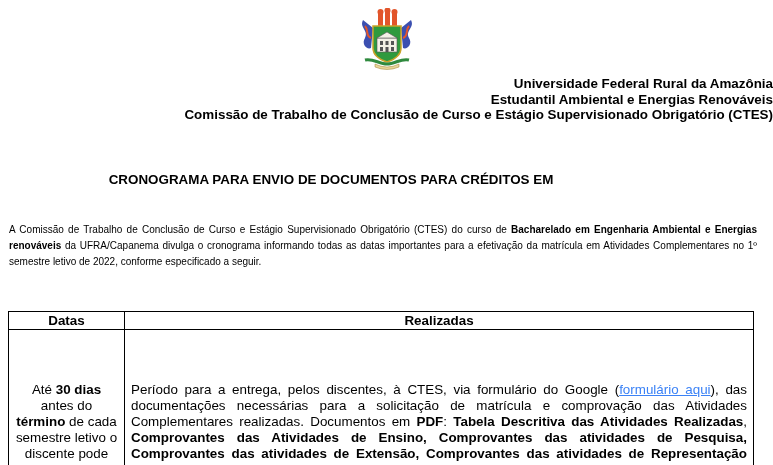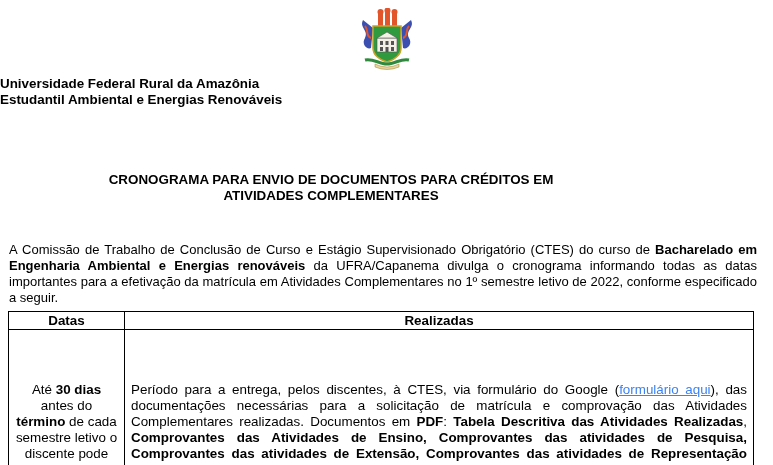--- a/index.html
+++ b/index.html
@@ -4,30 +4,30 @@
 <style>
   html, body { margin: 0; padding: 0; background: #ffffff; }
   body {
     width: 773px; height: 465px; overflow: hidden; position: relative;
     font-family: "Liberation Sans", sans-serif; color: #000;
   }
   .logo {
     position: absolute; left: 357px; top: 8px; width: 60px; height: 62px;
   }
   .header-lines {
-    position: absolute; left: 0; top: 76px; width: 773px; text-align: left;
+    position: absolute; left: 0; top: 76px; width: 773px; text-align: right;
     font-weight: bold; font-size: 13.4px; line-height: 15.5px;
   }
   .doc-title {
     position: absolute; left: 0; top: 172px; width: 662px; text-align: center;
     font-weight: bold; font-size: 13.4px; line-height: 16px;
   }
   .intro {
     position: absolute; left: 9px; top: 222px; width: 748px;
-    font-size: 13px; line-height: 16px; text-align: justify; margin-top: 20px;
+    font-size: 10px; line-height: 16px; text-align: justify;
   }
   .intro b { font-weight: bold; }
   table.sched {
     position: absolute; left: 8px; top: 311px; width: 746px;
     border-collapse: collapse; font-size: 13.4px; line-height: 16px;
   }
   table.sched th, table.sched td {
     border: 1px solid #000; padding: 0 6px; vertical-align: middle;
   }
   table.sched th { font-weight: bold; height: 17px; padding: 0; }
@@ -65,25 +65,25 @@
     <rect x="34" y="39" width="3" height="4" fill="#555"></rect>
 
     <path d="M8 52 C16 50, 22 56, 30 56 C38 56, 44 50, 52 52" stroke="#2f8a3e" stroke-width="3" fill="none"></path>
     <path d="M18 56 Q30 62 42 56 L42 59 Q30 64 18 59 Z" fill="#e8d59a" stroke="#a08030" stroke-width="0.5"></path>
   </svg>
 </div>
 
 <div class="header-lines">
   <div>Universidade Federal Rural da Amazônia</div>
   <div>Estudantil Ambiental e Energias Renováveis</div>
+  <div>Comissão de Trabalho de Conclusão de Curso e Estágio Supervisionado Obrigatório (CTES)</div>
 </div>
 
 <div class="doc-title">
   <div>CRONOGRAMA PARA ENVIO DE DOCUMENTOS PARA CRÉDITOS EM</div>
-  <div>ATIVIDADES COMPLEMENTARES</div>
 </div>
 
 <div class="intro"><span>A Comissão de Trabalho de Conclusão de Curso e Estágio Supervisionado Obrigatório (CTES) do curso de </span><b>Bacharelado em Engenharia Ambiental e Energias renováveis</b><span> da UFRA/Capanema divulga o cronograma informando todas as datas importantes para a efetivação da matrícula em Atividades Complementares no 1º semestre letivo de 2022, conforme especificado a seguir.</span></div>
 
 <table class="sched">
   <thead>
     <tr>
       <th style="width:109px;">Datas</th>
       <th>Realizadas</th>
     </tr>

